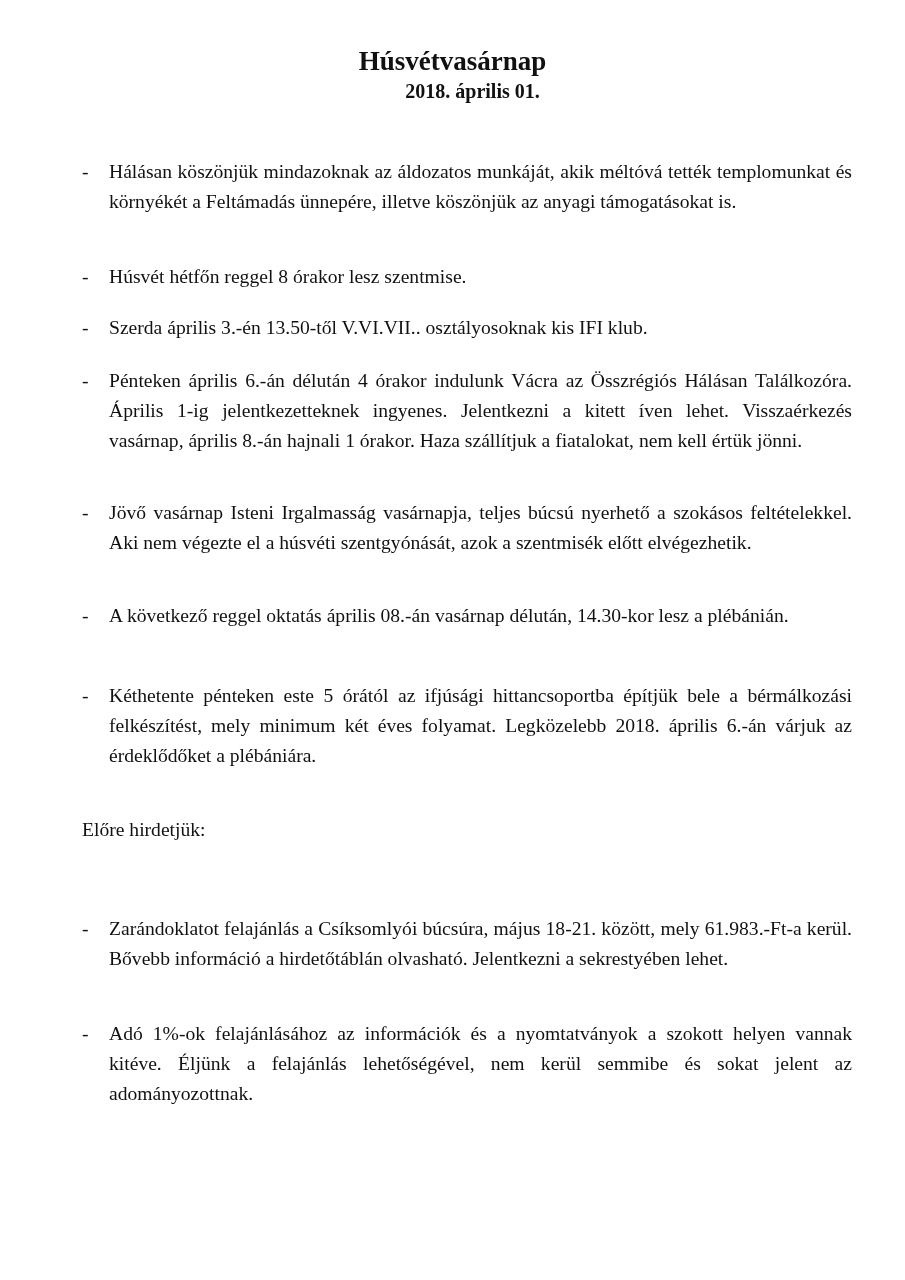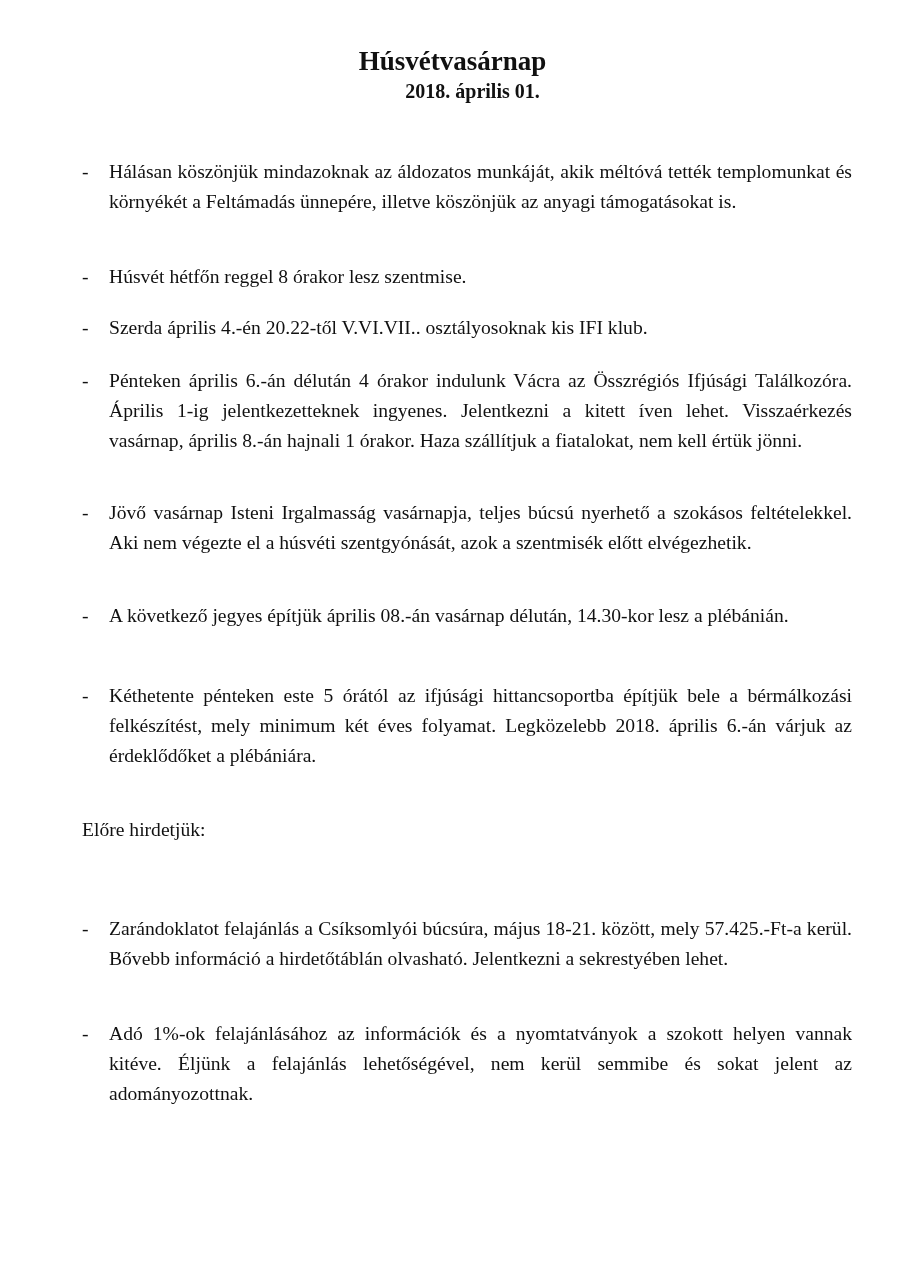--- a/index.html
+++ b/index.html
@@ -79,47 +79,47 @@
     <div class="text"><b>Hálásan köszönjük</b><span> mindazoknak az áldozatos munkáját, akik méltóvá tették templomunkat és környékét a Feltámadás ünnepére, illetve köszönjük az anyagi támogatásokat is.</span></div>
   </div>
 
   <div class="item" style="top:262px">
     <span class="dash">-</span>
     <div class="text"><b>Húsvét hétfőn</b><span> reggel 8 órakor lesz szentmise.</span></div>
   </div>
 
   <div class="item" style="top:313px">
     <span class="dash">-</span>
-    <div class="text"><span>Szerda április 4.-én 20.22-től V.VI.VII.. osztályosoknak </span><b>kis IFI</b><span> klub.</span></div>
+    <div class="text"><span>Szerda április 3.-én 13.50-től V.VI.VII.. osztályosoknak </span><b>kis IFI</b><span> klub.</span></div>
   </div>
 
   <div class="item" style="top:366px">
     <span class="dash">-</span>
-    <div class="text"><span>Pénteken április 6.-án délután 4 órakor indulunk  Vácra az </span><b>Összrégiós Ifjúsági Találkozóra</b><span>. Április 1-ig jelentkezetteknek ingyenes. Jelentkezni a kitett íven lehet. Visszaérkezés  vasárnap, április 8.-án hajnali 1 órakor. Haza szállítjuk a fiatalokat, nem kell értük jönni.</span></div>
+    <div class="text"><span>Pénteken április 6.-án délután 4 órakor indulunk  Vácra az </span><b>Összrégiós Hálásan Találkozóra</b><span>. Április 1-ig jelentkezetteknek ingyenes. Jelentkezni a kitett íven lehet. Visszaérkezés  vasárnap, április 8.-án hajnali 1 órakor. Haza szállítjuk a fiatalokat, nem kell értük jönni.</span></div>
   </div>
 
   <div class="item" style="top:498px">
     <span class="dash">-</span>
     <div class="text"><span>Jövő vasárnap </span><b>Isteni Irgalmasság vasárnapja</b><span>, teljes búcsú nyerhető a szokásos feltételekkel. Aki nem végezte el a húsvéti szentgyónását, azok a szentmisék előtt elvégezhetik.</span></div>
   </div>
 
   <div class="item" style="top:601px">
     <span class="dash">-</span>
-    <div class="text"><span>A </span><b>következő jegyes építjük</b><span> április 08.-án vasárnap délután, 14.30-kor lesz a plébánián.</span></div>
+    <div class="text"><span>A </span><b>következő reggel oktatás</b><span> április 08.-án vasárnap délután, 14.30-kor lesz a plébánián.</span></div>
   </div>
 
   <div class="item" style="top:681px">
     <span class="dash">-</span>
     <div class="text"><span>Kéthetente pénteken este 5 órától az ifjúsági hittancsoportba építjük bele a </span><b>bérmálkozási felkészítés</b><span>t, mely minimum két éves folyamat. </span><b>Legközelebb 2018. április 6.-án</b><span> várjuk az érdeklődőket a plébániára.</span></div>
   </div>
 
   <div class="heading">Előre hirdetjük:</div>
 
   <div class="item" style="top:914px">
     <span class="dash">-</span>
-    <div class="text"><b>Zarándoklat</b><span>ot felajánlás a </span><b>Csíksomlyói búcsúra, május 18-21</b><span>. között, mely 57.425.-Ft-a kerül. Bővebb információ a hirdetőtáblán olvasható. Jelentkezni a sekrestyében lehet.</span></div>
+    <div class="text"><b>Zarándoklat</b><span>ot felajánlás a </span><b>Csíksomlyói búcsúra, május 18-21</b><span>. között, mely 61.983.-Ft-a kerül. Bővebb információ a hirdetőtáblán olvasható. Jelentkezni a sekrestyében lehet.</span></div>
   </div>
 
   <div class="item" style="top:1019px">
     <span class="dash">-</span>
     <div class="text"><b>Adó 1%-ok felajánlásához</b><span> az információk és a nyomtatványok a szokott helyen vannak kitéve. Éljünk a felajánlás lehetőségével, nem kerül semmibe és sokat jelent az adományozottnak.</span></div>
   </div>
 </div>
 
 </body></html>

